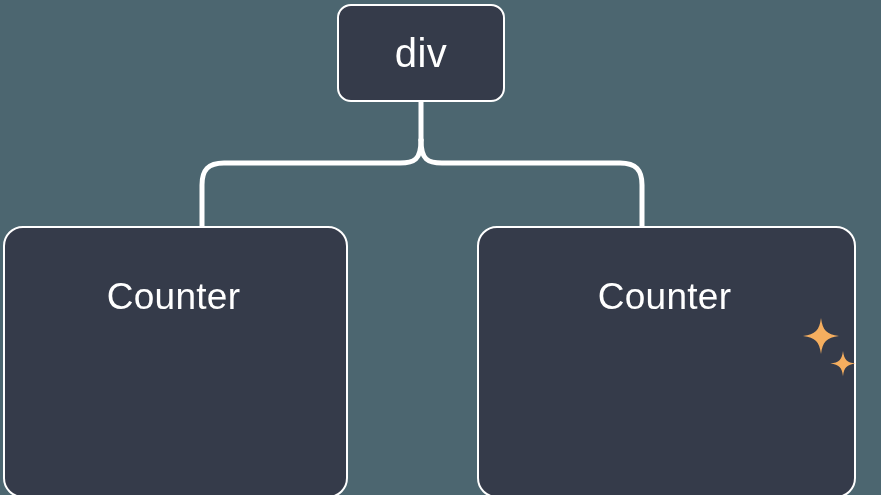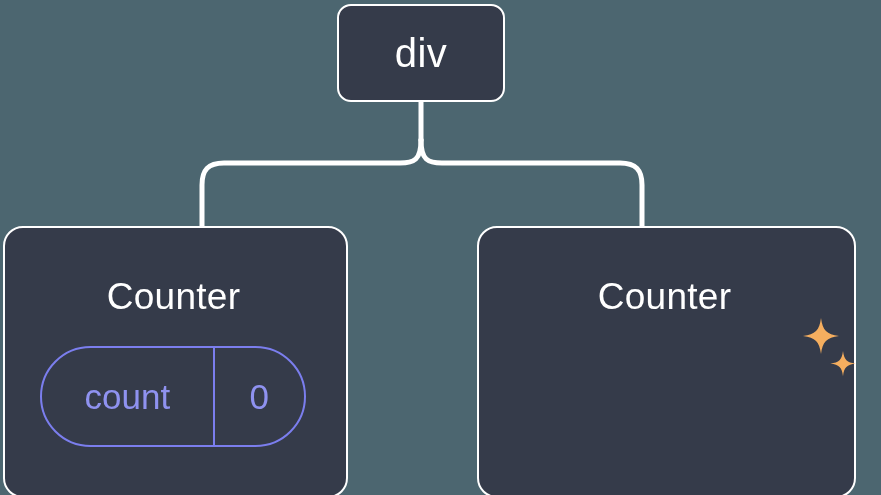--- a/index.html
+++ b/index.html
@@ -156,27 +156,20 @@
   </svg>
 
   <div class="node node-root">
     <span class="root-label">div</span>
   </div>
 
   <div class="node node-child left">
     <div class="child-title">Counter</div>
   </div>
 
-  <div class="pill-wrap left">
-    <div class="pill plain">
-      <div class="pill-key">count</div>
-      <div class="pill-divider"></div>
-      <div class="pill-val">0</div>
-    </div>
-  </div>
 
   <div class="node node-child right">
     <div class="child-title">Counter</div>
 
   </div>
 
   <svg class="sparkles" viewBox="0 0 64 68" width="64" height="68" aria-hidden="true">
     <path fill="#f5ae5f" d="M26 0 C27.6 12.4 31.6 16.4 44 18 C31.6 19.6 27.6 23.6 26 36 C24.4 23.6 20.4 19.6 8 18 C20.4 16.4 24.4 12.4 26 0 Z"></path>
     <path fill="#f5ae5f" d="M48 33 C49.1 41.7 51.9 44.5 60.6 45.6 C51.9 46.7 49.1 49.5 48 58.2 C46.9 49.5 44.1 46.7 35.4 45.6 C44.1 44.5 46.9 41.7 48 33 Z"></path>
   </svg>

